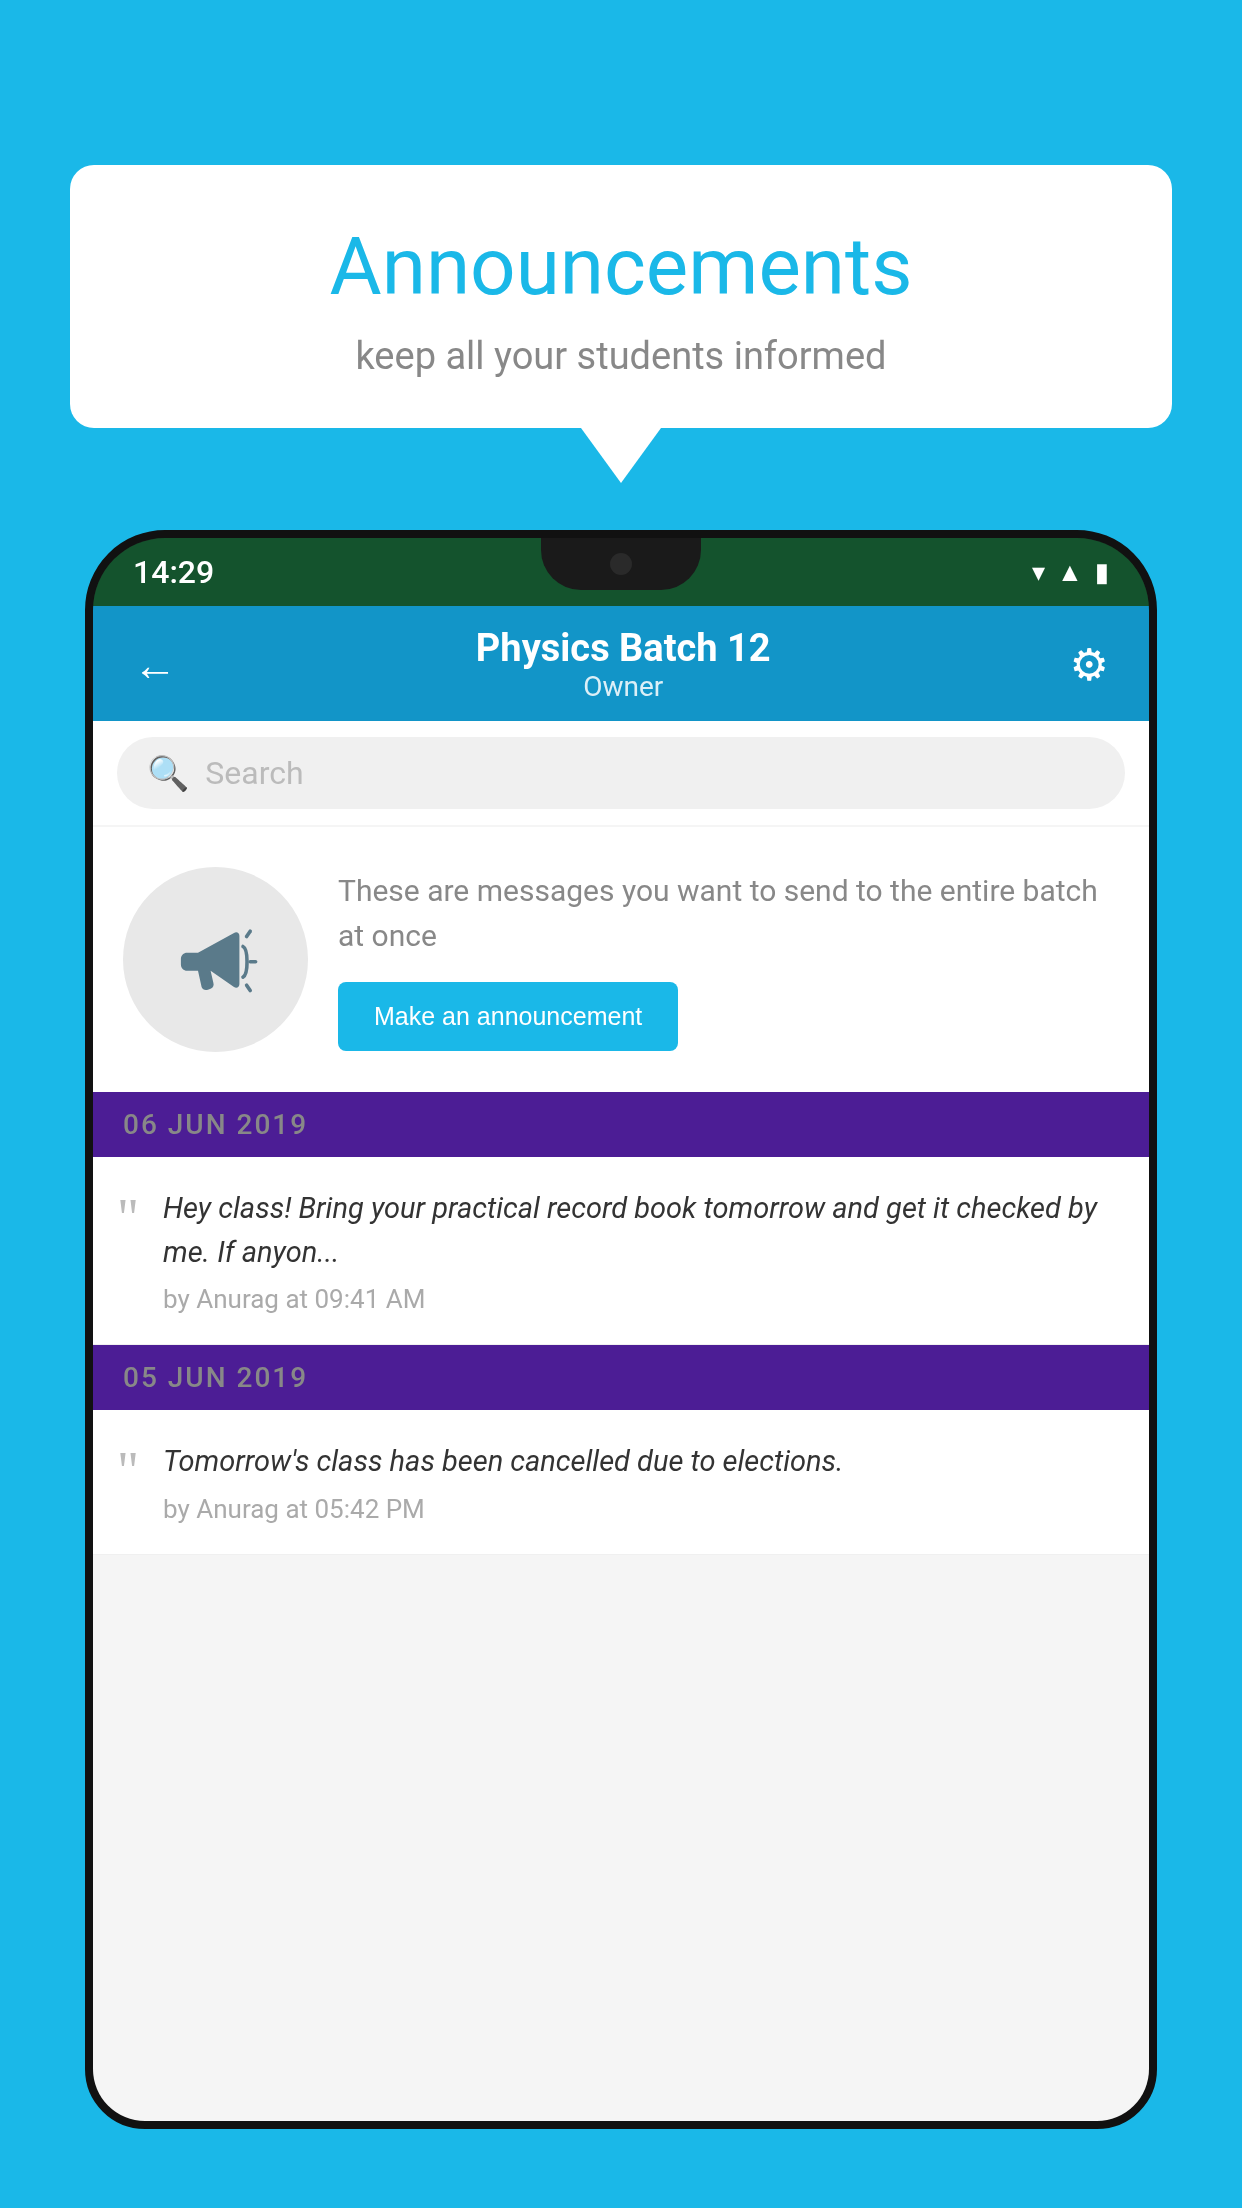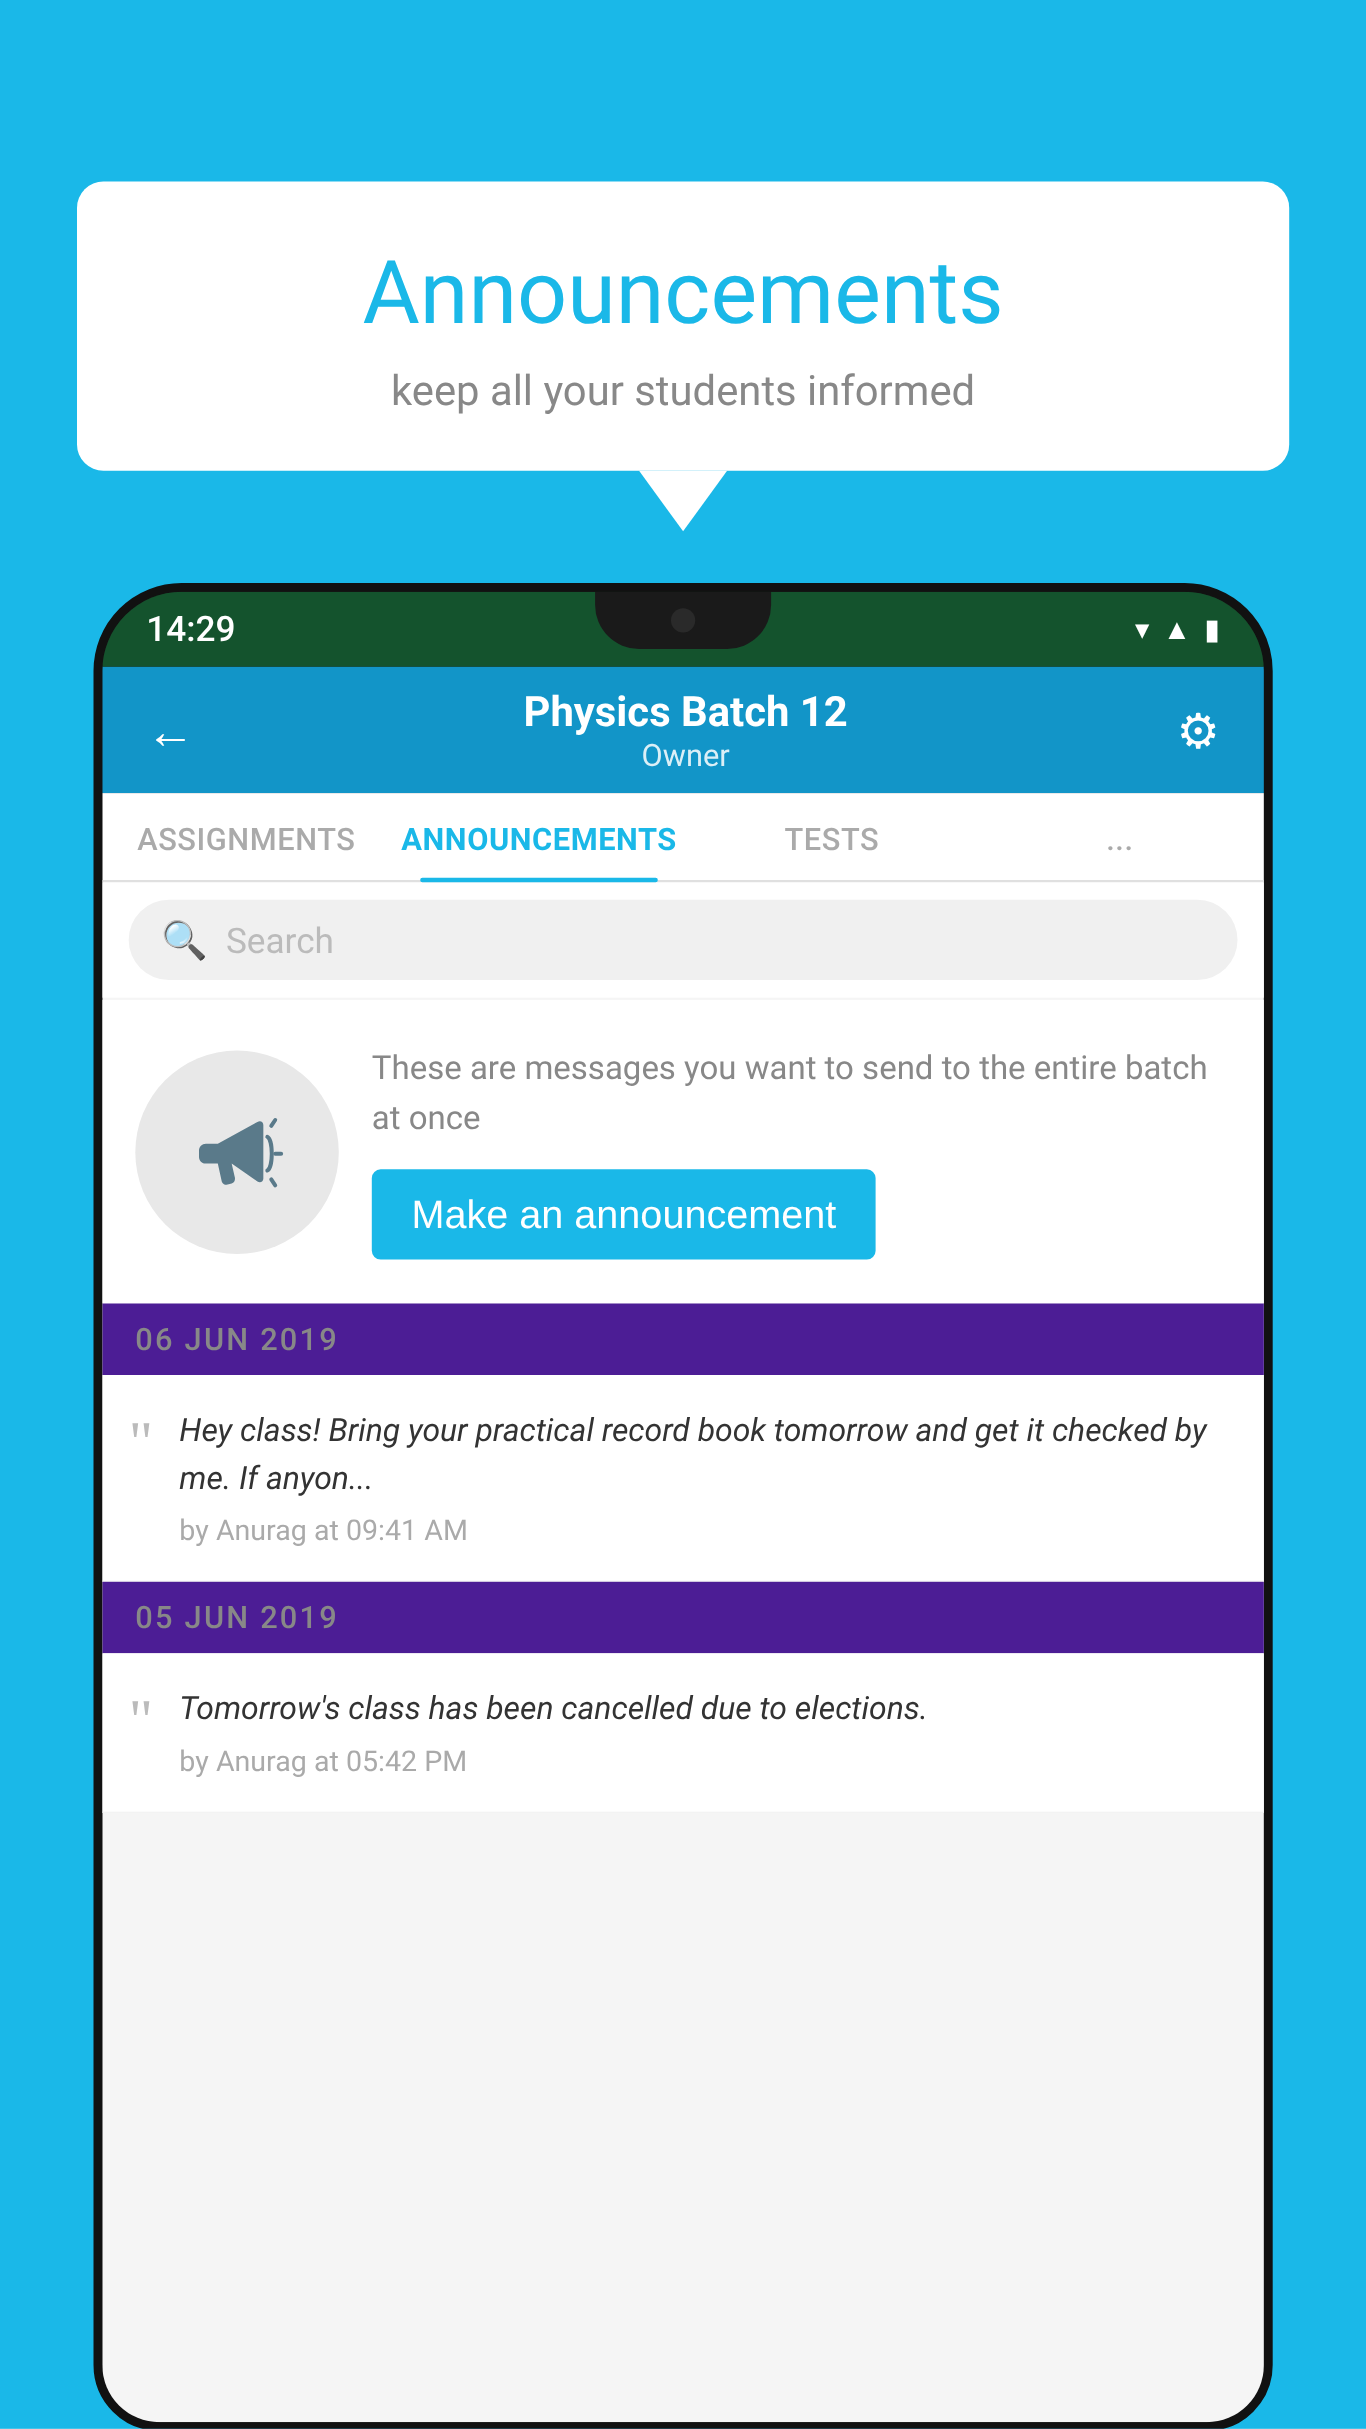--- a/index.html
+++ b/index.html
@@ -259,21 +259,21 @@
       line-height: 1.5;
       margin-bottom: 24px;
     }
 
     .make-announcement-btn {
       background: #1ab8e8;
       color: white;
       border: none;
       border-radius: 8px;
       padding: 20px 36px;
-      font-size: 36px;
+      font-size: 25px;
       font-weight: 500;
       cursor: pointer;
     }
 
     
     .date-separator {
       background: #4c1d95;
       padding: 16px 30px;
       color: #888;
       font-size: 28px;
@@ -396,26 +396,20 @@
 
     <div class="app-header">
       <span class="back-btn">←</span>
       <div class="header-title-block">
         <div class="header-title">Physics Batch 12</div>
         <div class="header-subtitle">Owner</div>
       </div>
       <span class="settings-btn">⚙</span>
     </div>
 
-    <div class="tabs-bar">
-      <div class="tab-item">ASSIGNMENTS</div>
-      <div class="tab-item active">ANNOUNCEMENTS</div>
-      <div class="tab-item">TESTS</div>
-      <div class="tab-item">...</div>
-    </div>
 
     <div class="screen-content">
 
       <div class="search-bar-wrap">
         <div class="search-bar">
           <span class="search-icon-wrap">🔍</span>
           <span class="search-placeholder">Search</span>
         </div>
       </div>
 

